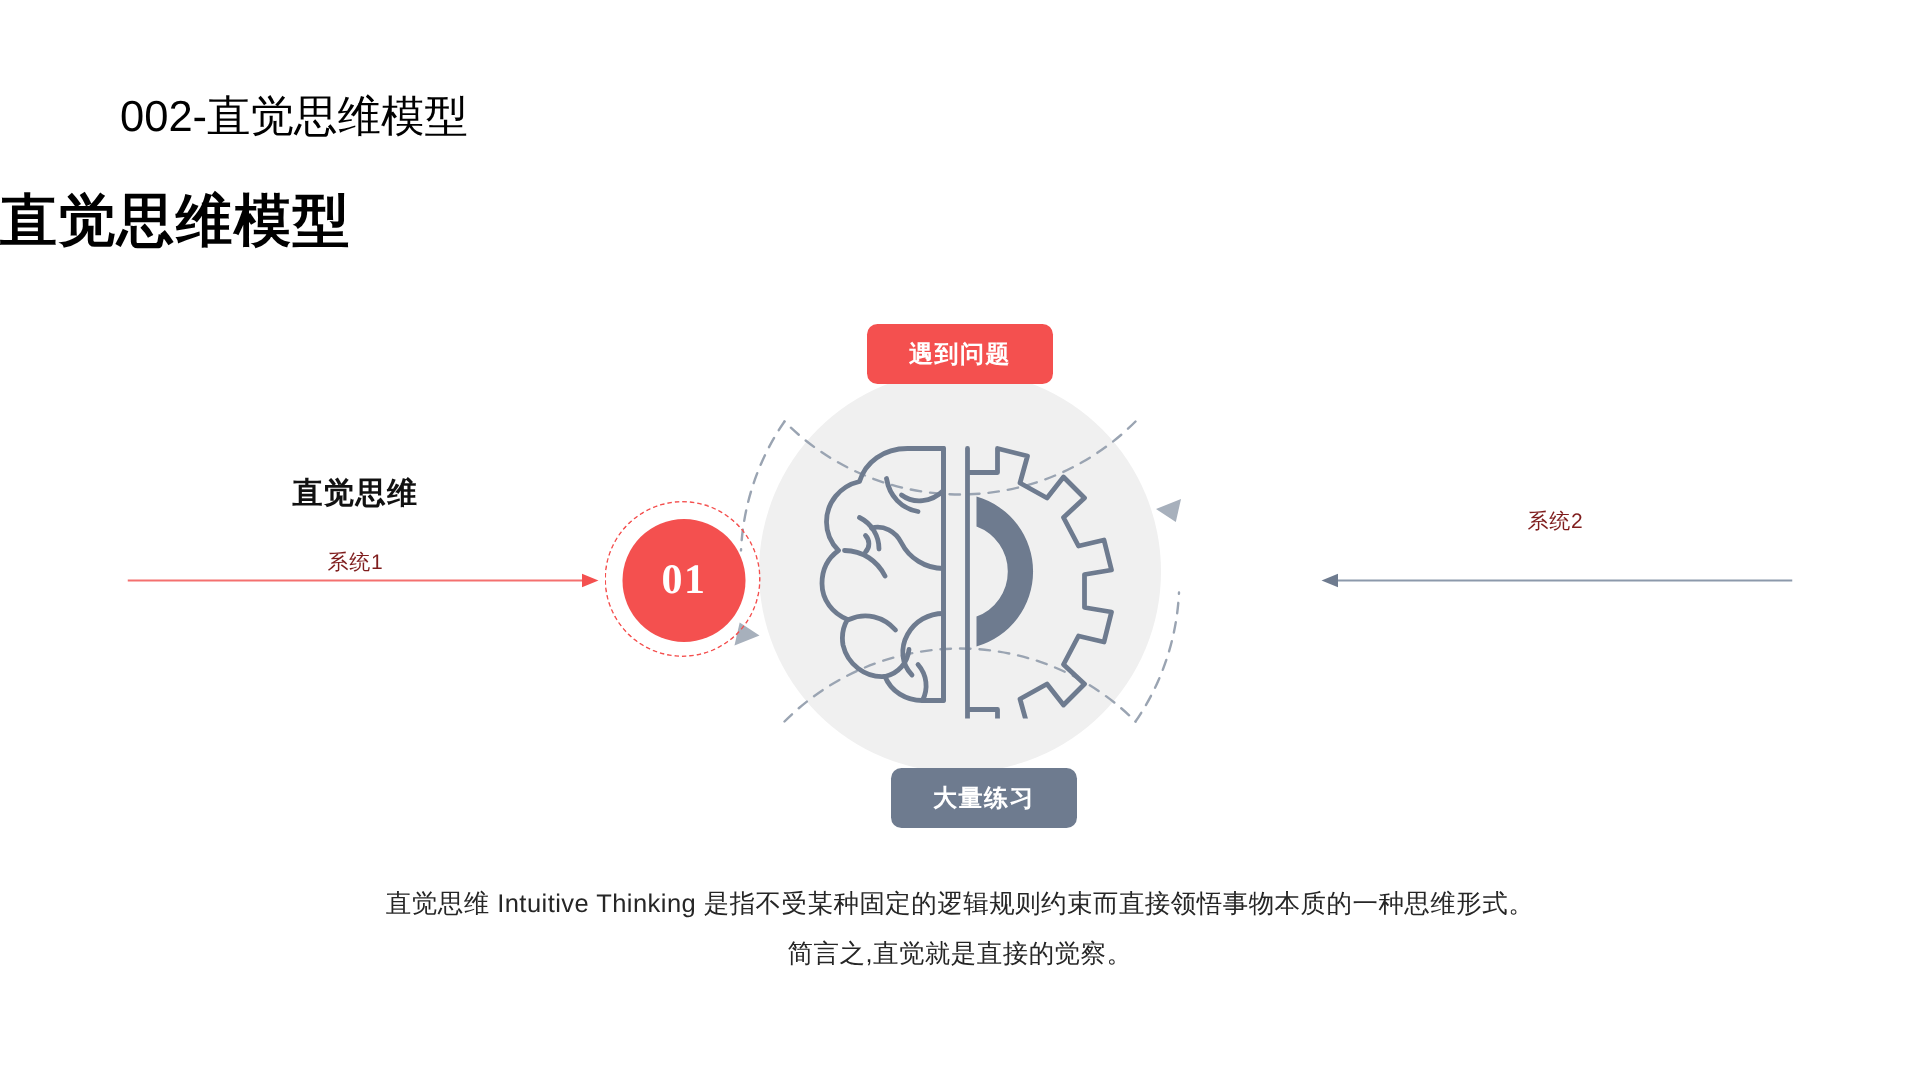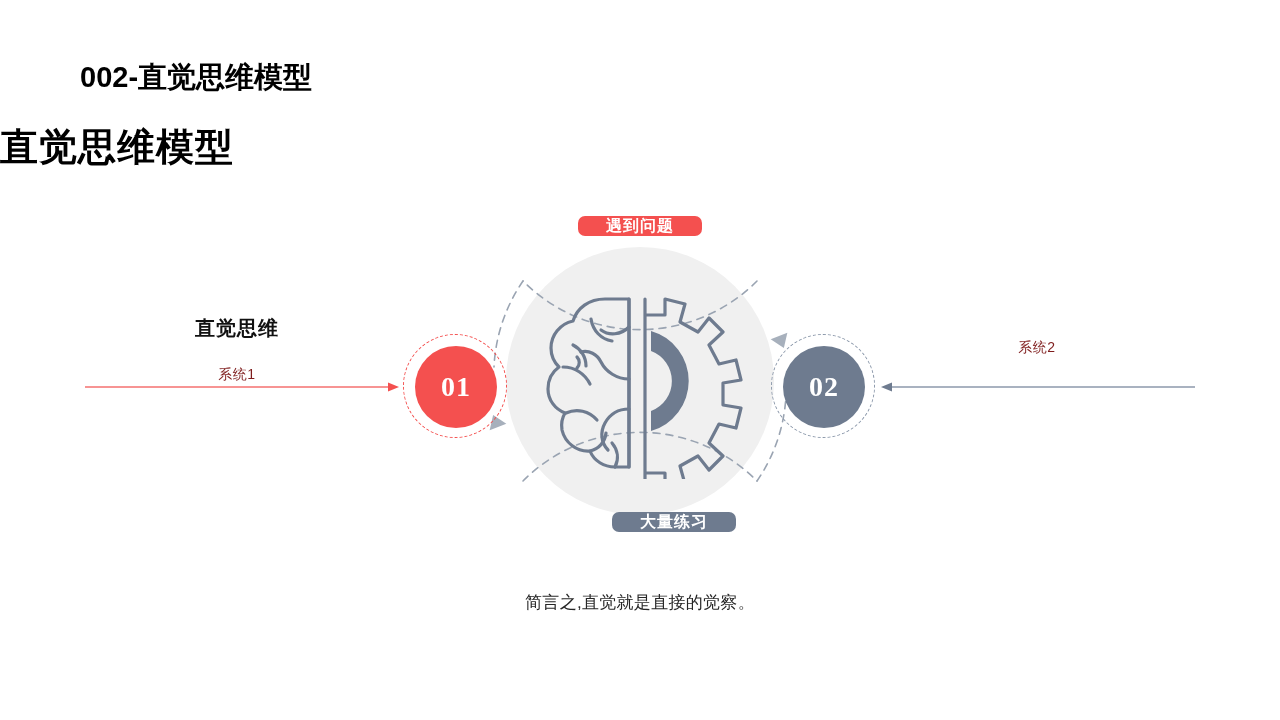--- a/index.html
+++ b/index.html
@@ -15,21 +15,21 @@
     font-family: "Liberation Sans", "DejaVu Sans", sans-serif;
     color: #1a1a1a;
   }
 
   
   #slide-header-title {
     position: absolute;
     left: 80px;
     top: 58px;
     font-size: 29px;
-    font-weight: bold;
+    font-weight: normal;
     letter-spacing: 0px;
     color: #000000;
     white-space: nowrap;
   }
 
   
   #slide-main-title {
     position: absolute;
     left: 0;
     top: 122px;
@@ -78,37 +78,37 @@
     width: 214px;
     height: 196px;
   }
 
   
   .badge {
     position: absolute;
     display: flex;
     align-items: center;
     justify-content: center;
-    height: 20px;
+    height: 40px;
     border-radius: 7px;
     color: #ffffff;
     font-size: 16px;
     font-weight: bold;
     letter-spacing: 1px;
     padding: 4px 20px;
     box-sizing: border-box;
   }
   #badge-problem {
     left: 578px;
     top: 21px;
     width: 124px;
     background: #f4504f;
   }
   #badge-practice {
-    left: 612px;
+    left: 594px;
     top: 317px;
     width: 124px;
     background: #6e7b8f;
     text-align: center;
   }
 
   
   .node-wrap {
     position: absolute;
     width: 104px;
@@ -260,23 +260,20 @@
   </svg>
 
   <div id="badge-problem" class="badge">遇到问题</div>
 
   <div id="badge-practice" class="badge">大量练习</div>
 
   <div id="node-01" class="node-wrap">
     <div class="node-core">01</div>
   </div>
 
-  <div id="node-02" class="node-wrap">
-    <div class="node-core">02</div>
-  </div>
 
   <div id="wing-left" class="wing">
     <div class="wing-title">直觉思维</div>
     <div class="wing-sub">系统1</div>
   </div>
 
   <div id="wing-right" class="wing">
     <div class="wing-sub">系统2</div>
   </div>
 
@@ -286,14 +283,15 @@
   </svg>
 
   <svg id="arrow-right" class="side-arrow" viewBox="0 0 315 12" preserveAspectRatio="none">
     <line x1="12" y1="6" x2="315" y2="6" stroke="#8c99ab" stroke-width="1.4"></line>
     <polygon points="12,1.5 1,6 12,10.5" fill="#6e7b8f"></polygon>
   </svg>
 
 </div>
 
 <div id="caption-block">
+  <div class="caption-line">直觉思维 Intuitive Thinking 是指不受某种固定的逻辑规则约束而直接领悟事物本质的一种思维形式。</div>
   <div class="caption-line">简言之,直觉就是直接的觉察。</div>
 </div>
 
 </body></html>

